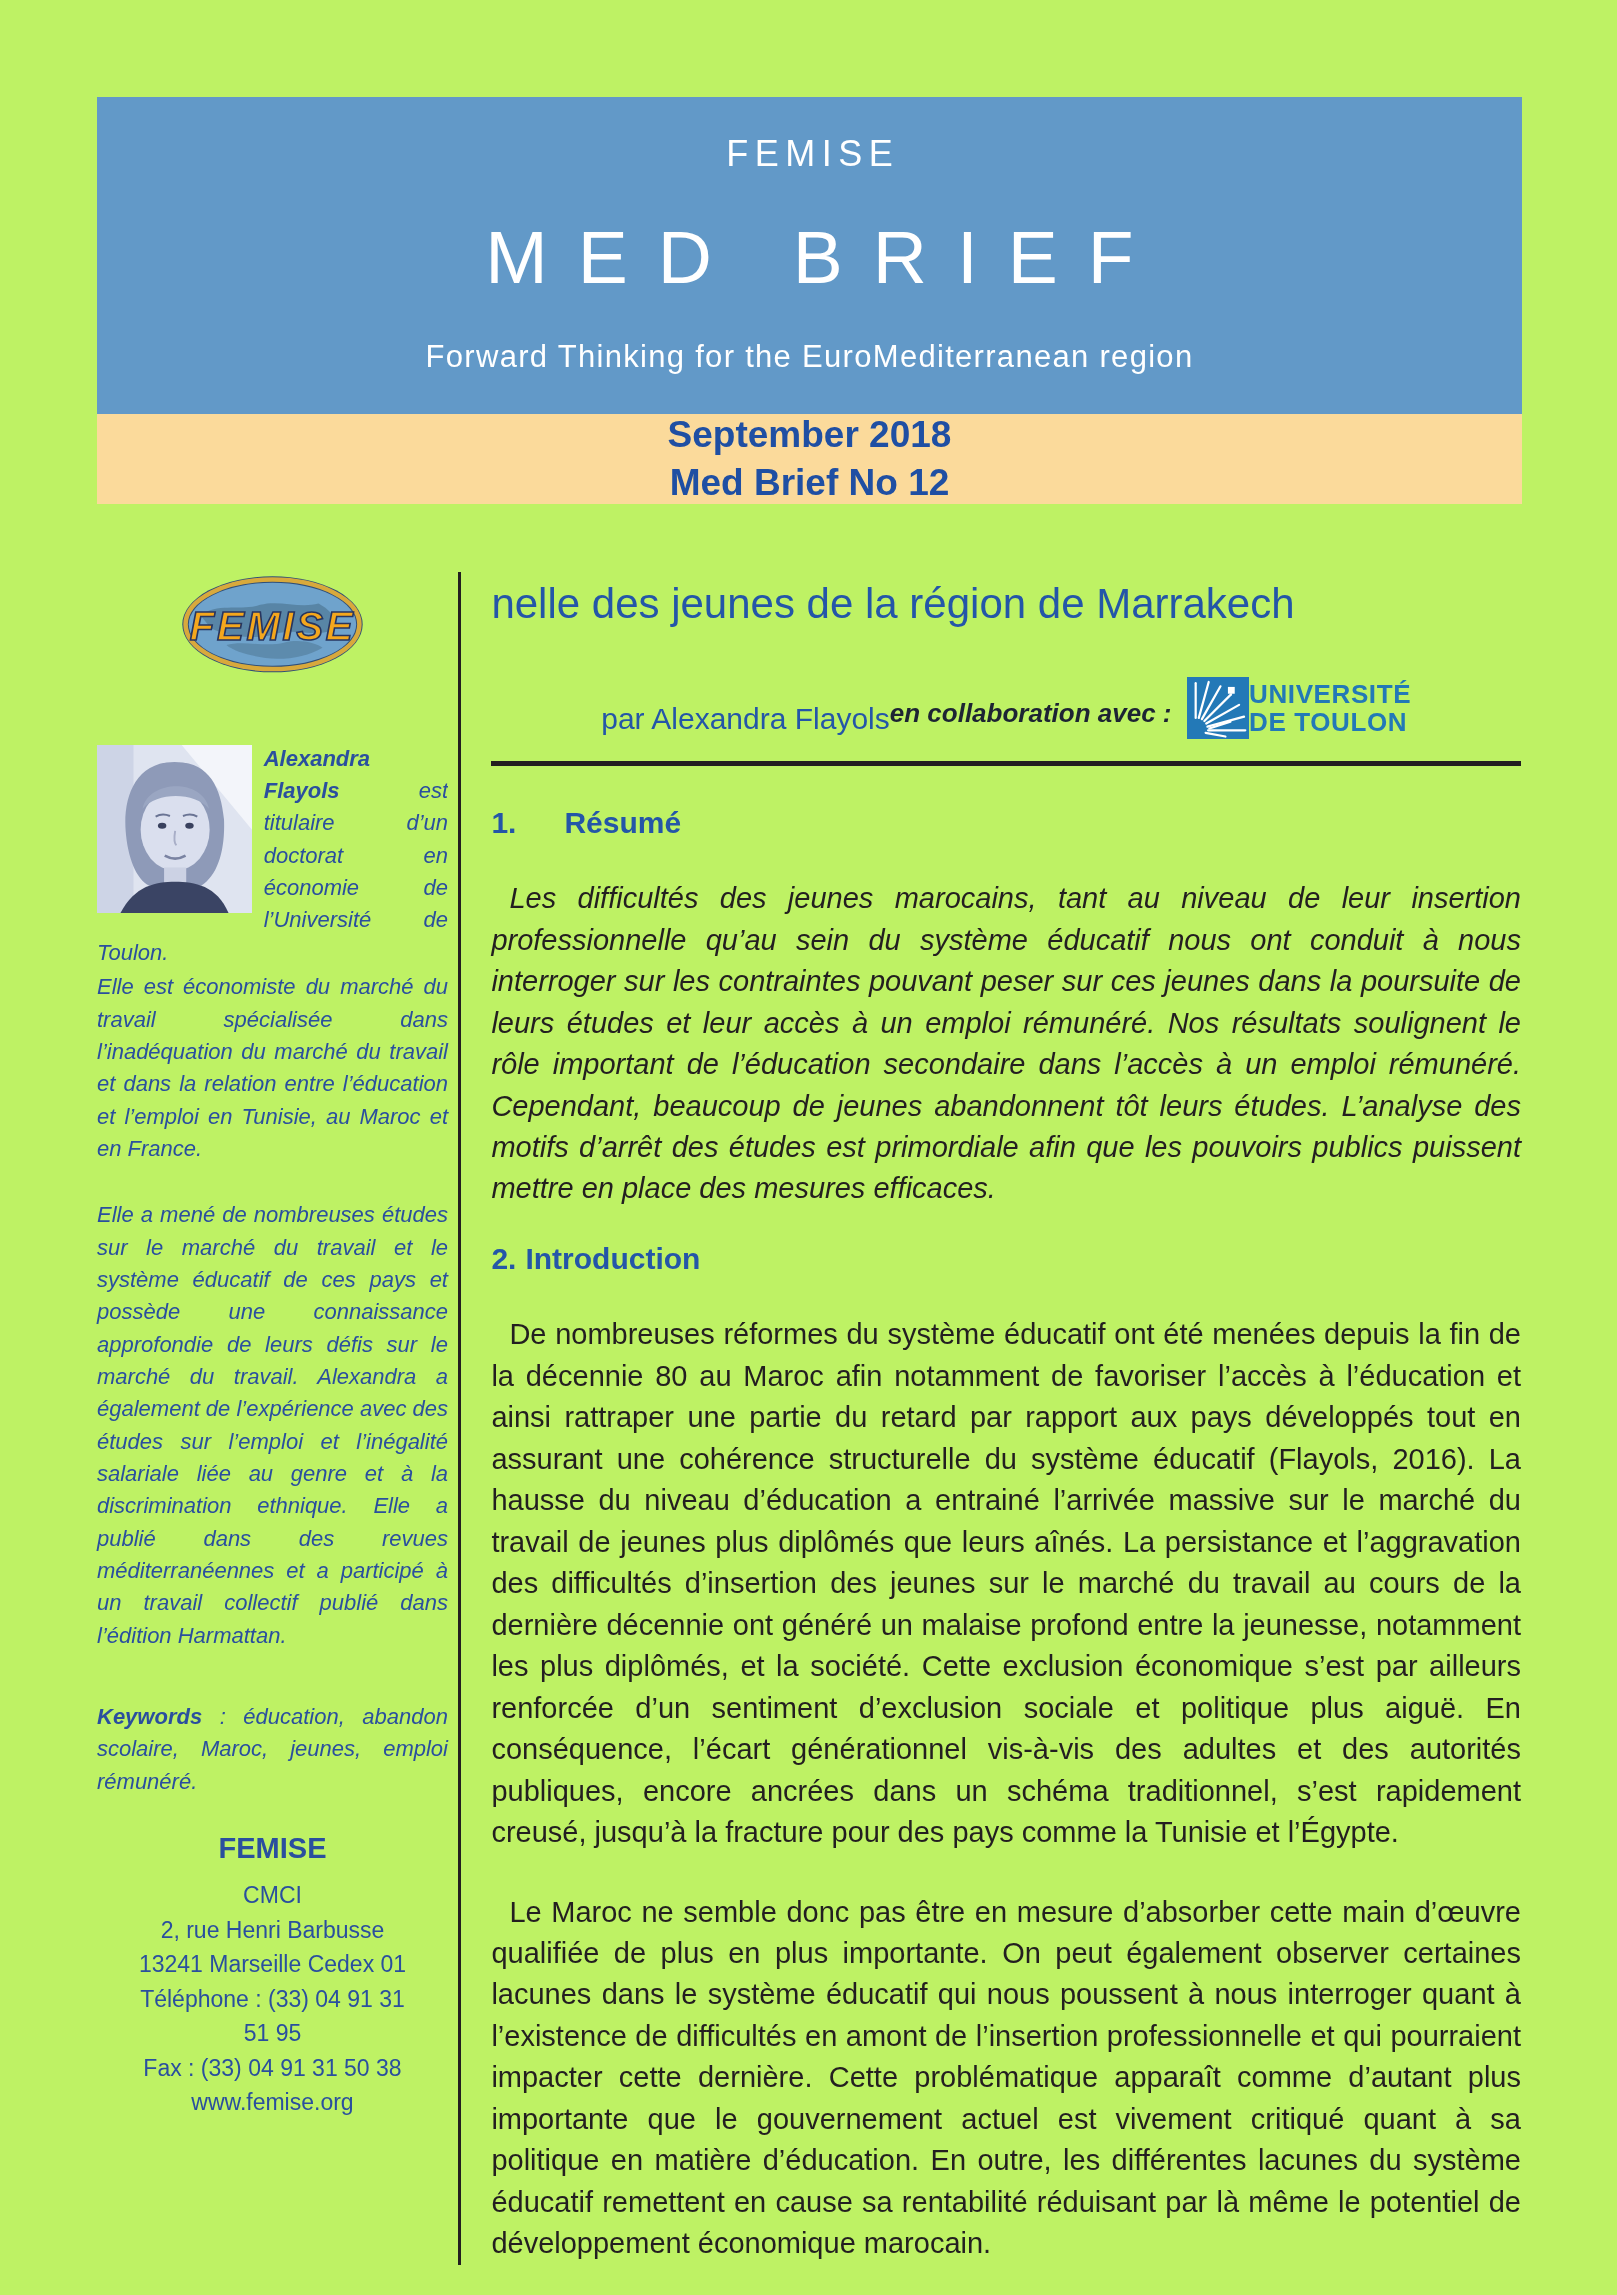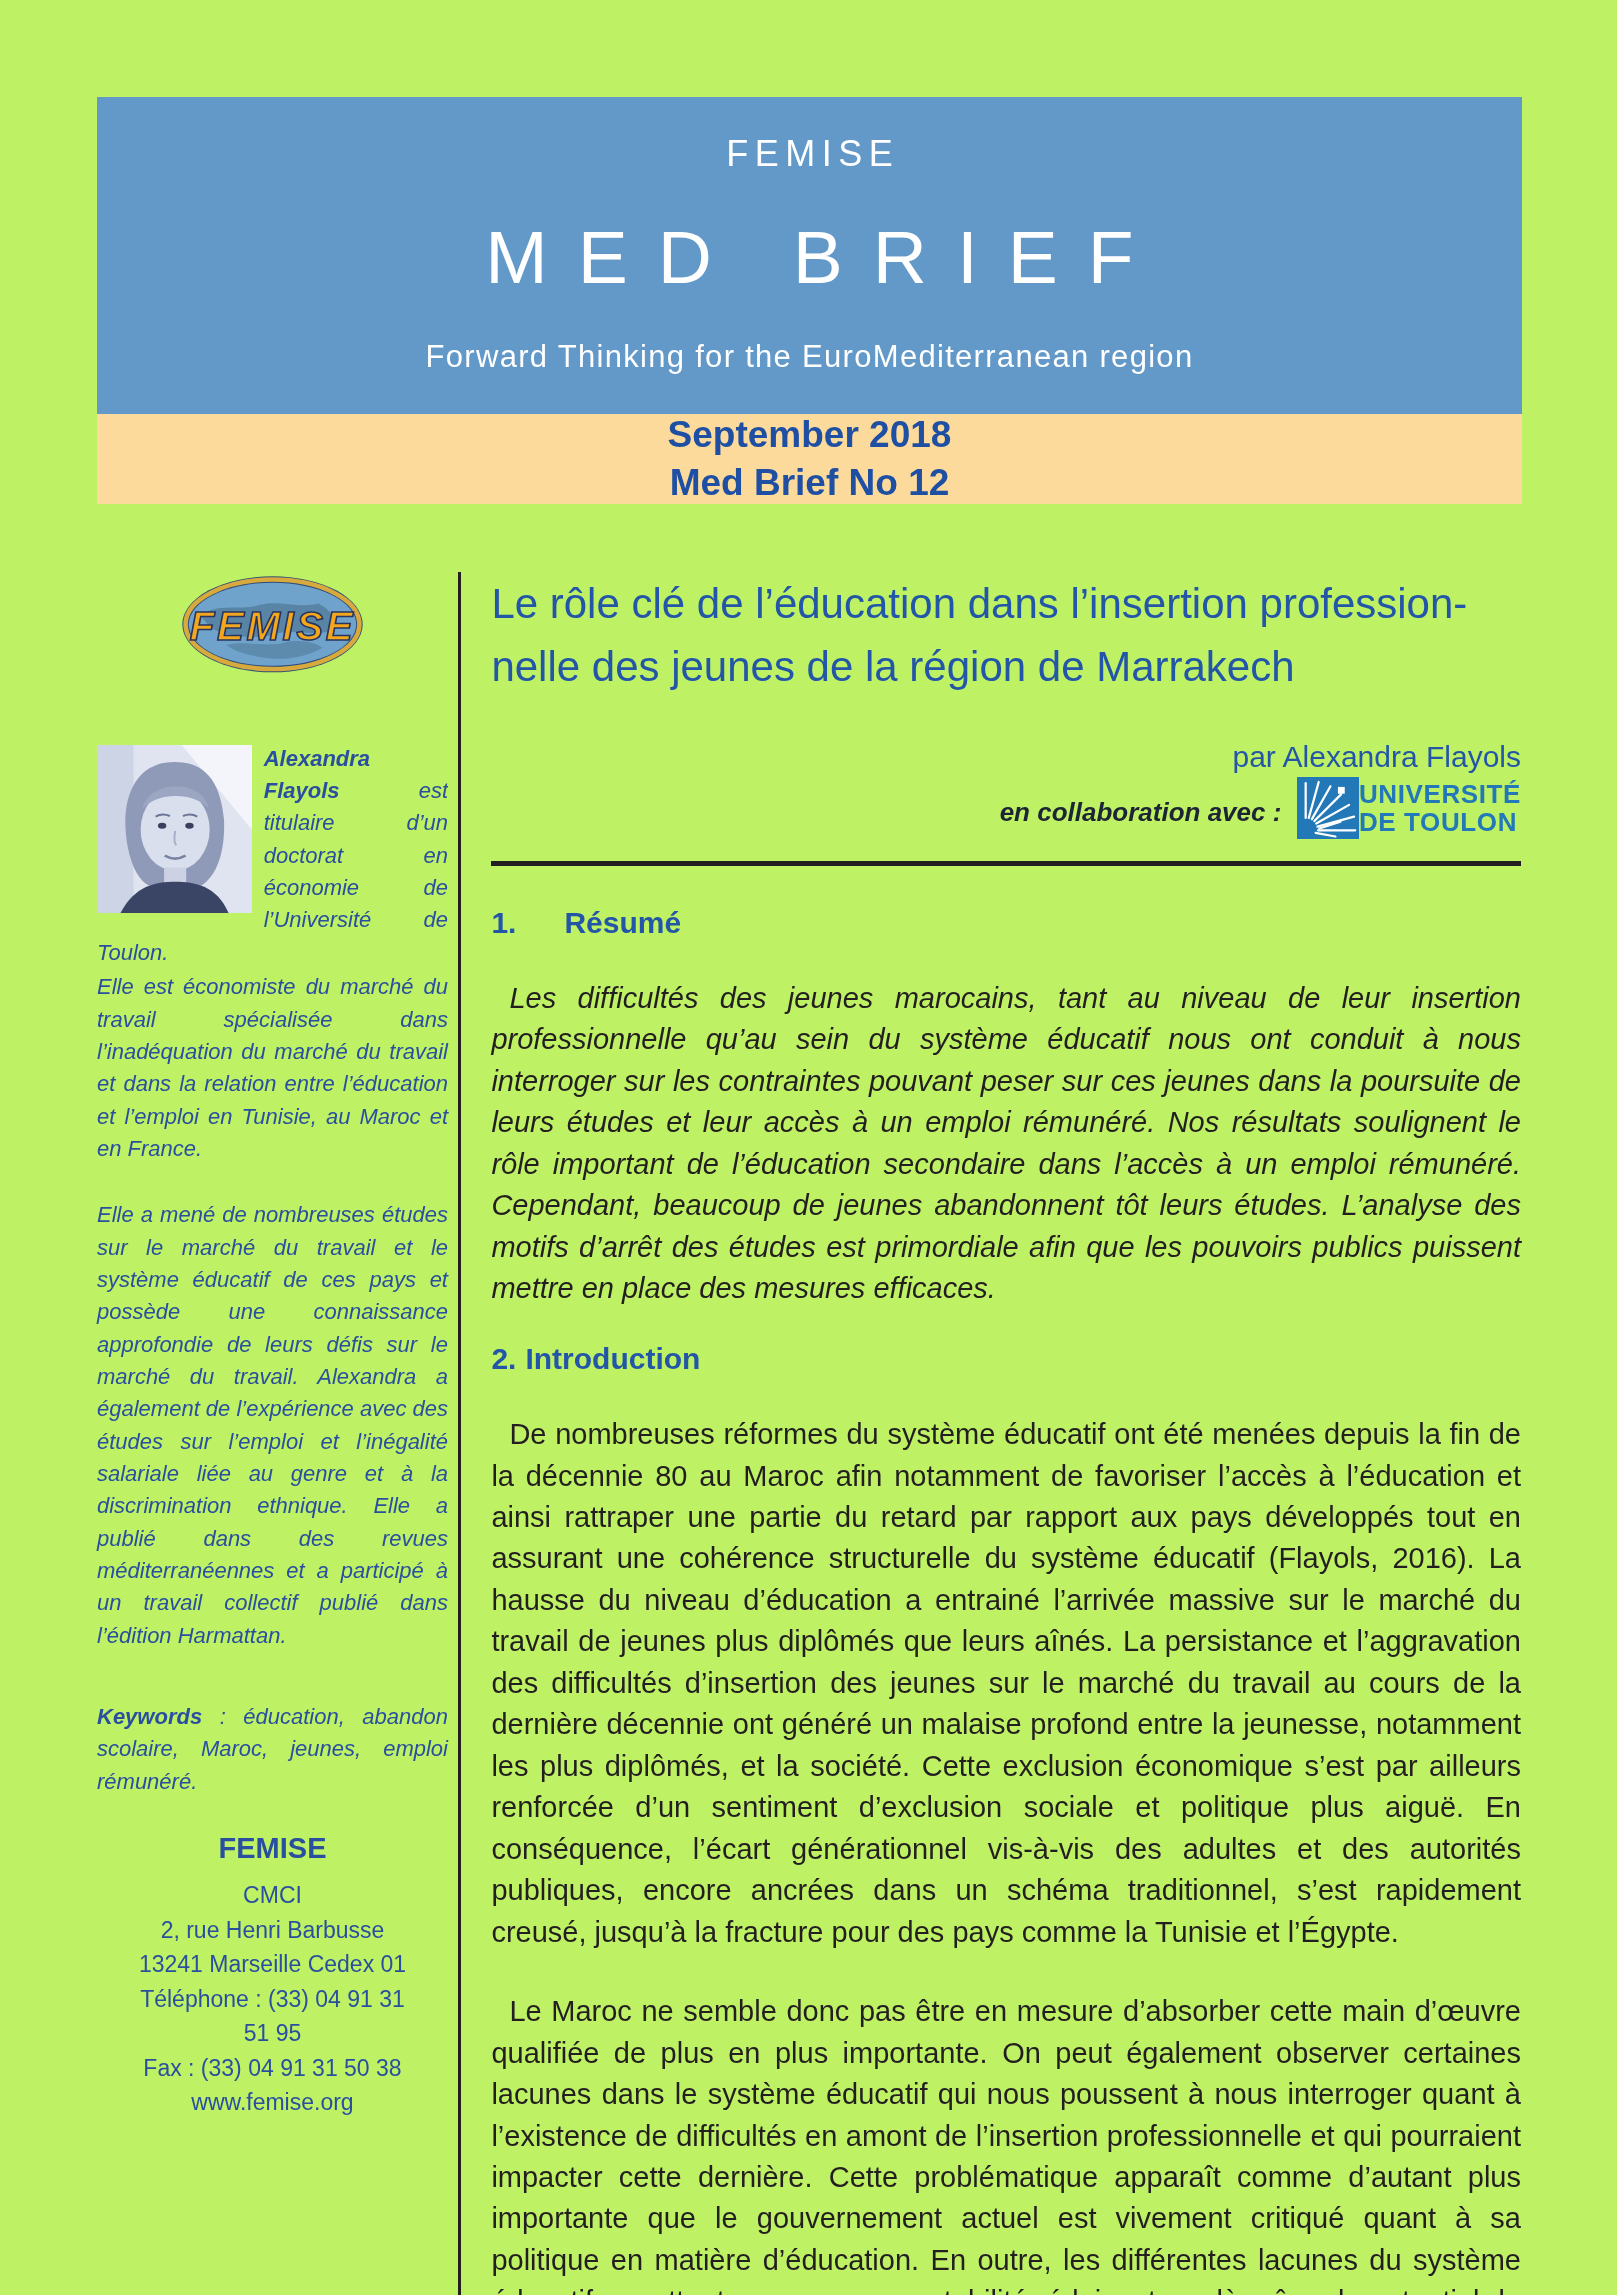--- a/index.html
+++ b/index.html
@@ -67,21 +67,21 @@
   .sidebar > .bio:first-of-type { margin-top: 2.6px; }
   .bname { font-weight: bold; }
   .email-line { margin-top: 19.5px; }
   .email-line a { color: inherit; text-decoration: none; cursor: pointer; }
   .keywords { margin-top: 49px; }
   .org { font-weight: bold; font-size: 29px; text-align: center; margin-top: 0; }
   .address { font-size: 23px; text-align: center; line-height: 1.5; margin-top: 13px; }
   .website { margin-top: 0; cursor: pointer; }
   
   .title { color: #2456A8; font-size: 42px; line-height: 1.5; font-weight: 400; margin: 0; }
-  .byline-row { display: flex; justify-content: center; align-items: flex-end; margin-top: 42px; flex-direction: column; }
+  .byline-row { display: flex; justify-content: center; align-items: flex-end; margin-top: 42px; }
   .byline { color: #2456A8; font-size: 30px; padding-bottom: 2.6px; }
   .collab { display: flex; align-items: flex-end; gap: 15.6px; }
   .collab-label { font-style: italic; font-weight: 600; font-size: 26px; color: #1D2433; padding-bottom: 10.4px; }
   .ut-logo { display: flex; align-items: center; }
   .ut-mark { width: 62px; height: 62px; }
   .ut-text { color: #2379B7; font-weight: bold; font-size: 26px; line-height: 1.08; letter-spacing: 0.6px; }
   .title-rule { height: 5.2px; background: #231F20; margin-top: 22px; }
   .sec-heading { color: #2456A8; font-size: 30px; font-weight: bold; margin: 40px 0 0; }
   .sec1 .num { display: inline-block; width: 73px; }
   .sec2 .num { margin-right: 9px; }
@@ -166,21 +166,20 @@
           <div>51 95</div>
           <div>Fax : (33) 04 91 31 50 38</div>
         </div>
       <div class="address website">www.femise.org</div>
 
     </aside>
 
     <main class="main">
 
       <h1 class="title">
-          <div>Le rôle clé de l’éducation dans l’insertion profession-</div>
           <div>nelle des jeunes de la région de Marrakech</div>
         </h1>
 
       <div class="byline-row">
         <div class="byline">par Alexandra Flayols</div>
         <div class="collab">
           <span class="collab-label">en collaboration avec :</span>
           <span class="ut-logo">
             <svg class="ut-mark" viewBox="0 0 100 100">
               <rect width="100" height="100" fill="#2379B7"></rect>

